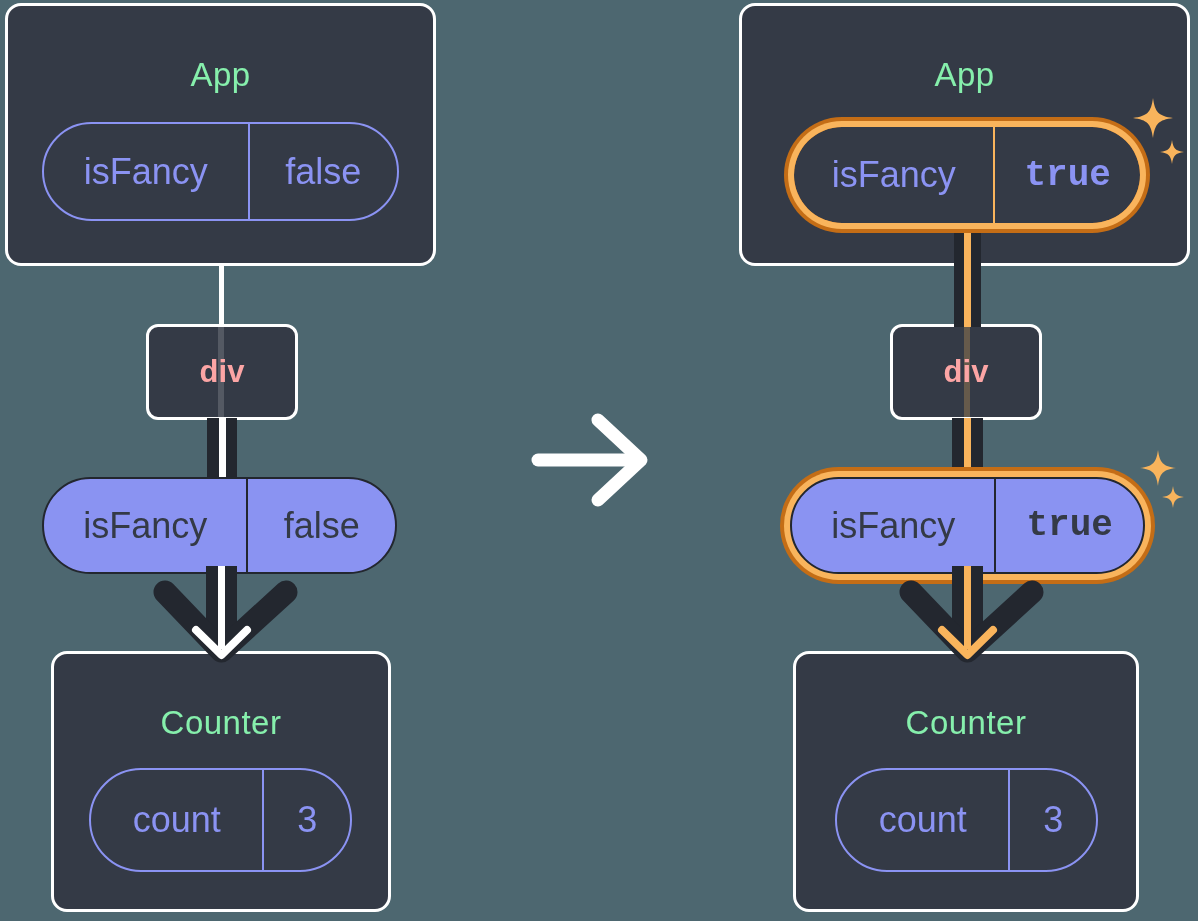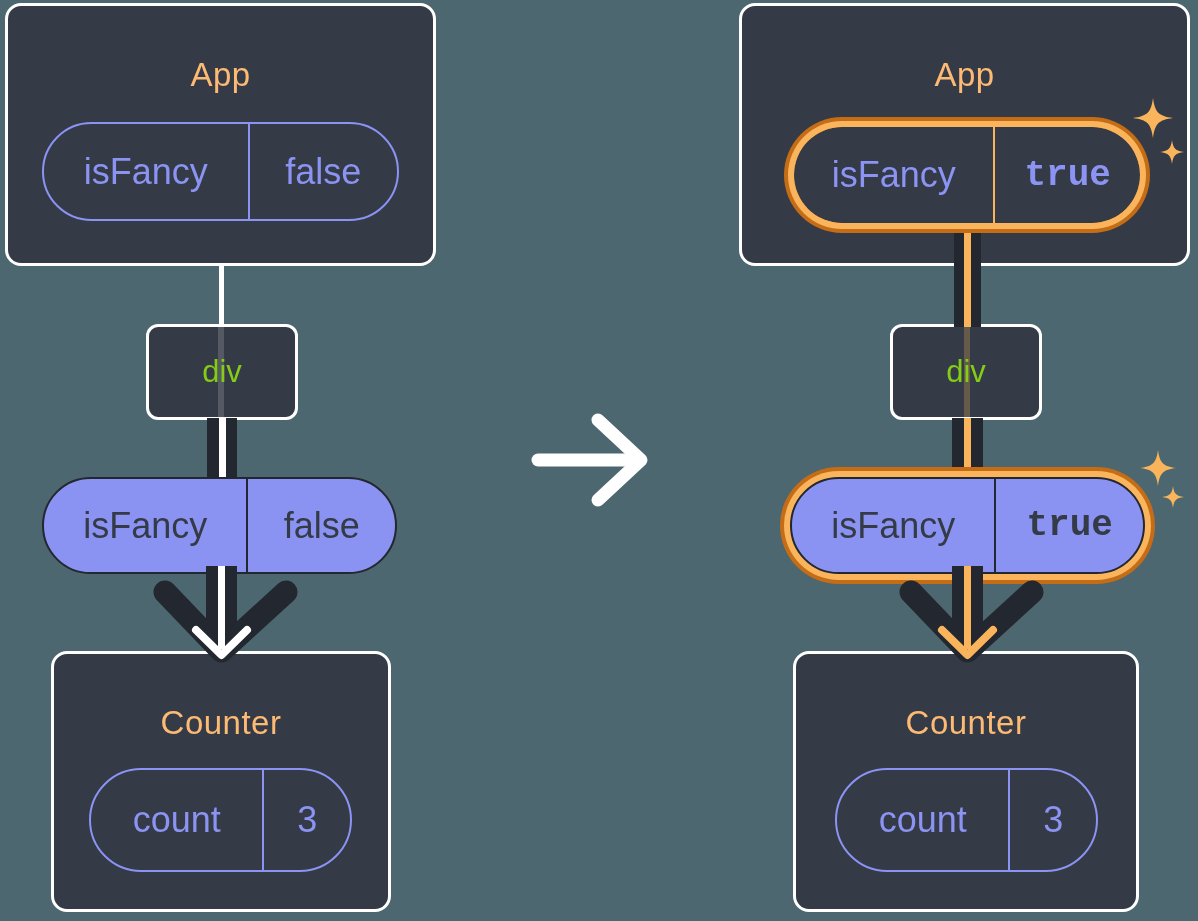--- a/index.html
+++ b/index.html
@@ -3,23 +3,23 @@
 <meta charset="utf-8">
 <style>
   html,body{margin:0;padding:0;}
   body{font-family:"Liberation Sans", sans-serif;}
   .canvas{position:relative;width:1198px;height:921px;background:#4d6770;overflow:hidden;}
 
   
   .node{position:absolute;background:#343a46;border:3px solid #ffffff;border-radius:16px;
         box-sizing:border-box;z-index:1;}
   .node--small{border-radius:12px;display:flex;align-items:center;justify-content:center;}
-  .node-title{position:absolute;top:50px;left:0;right:0;text-align:center;color:#fdba74;
+  .node-title{position:absolute;top:50px;left:0;right:0;text-align:center;color:#86efac;
         font-size:33px;font-weight:500;letter-spacing:.5px;}
-  .div-label{position:relative;z-index:2;color:#84cc16;font-size:31px;font-weight:400;}
+  .div-label{position:relative;z-index:2;color:#fca5a5;font-size:31px;font-weight:700;}
   .ghost-line{position:absolute;top:0;bottom:0;width:6px;z-index:1;}
   .ghost-line--white{background:rgba(255,255,255,.16);}
   .ghost-line--orange{background:rgba(249,180,92,.26);}
 
   
   .pill{position:absolute;display:flex;box-sizing:border-box;border-radius:60px;z-index:3;}
   .pill--outline{border:2.5px solid #8b93f3;background:transparent;}
   .pill--filled{border:2.5px solid #23272f;background:#8a93f2;}
   .pill-cell{display:flex;align-items:center;justify-content:center;font-size:36px;}
   .pill-cell--name{flex:1.38;}

